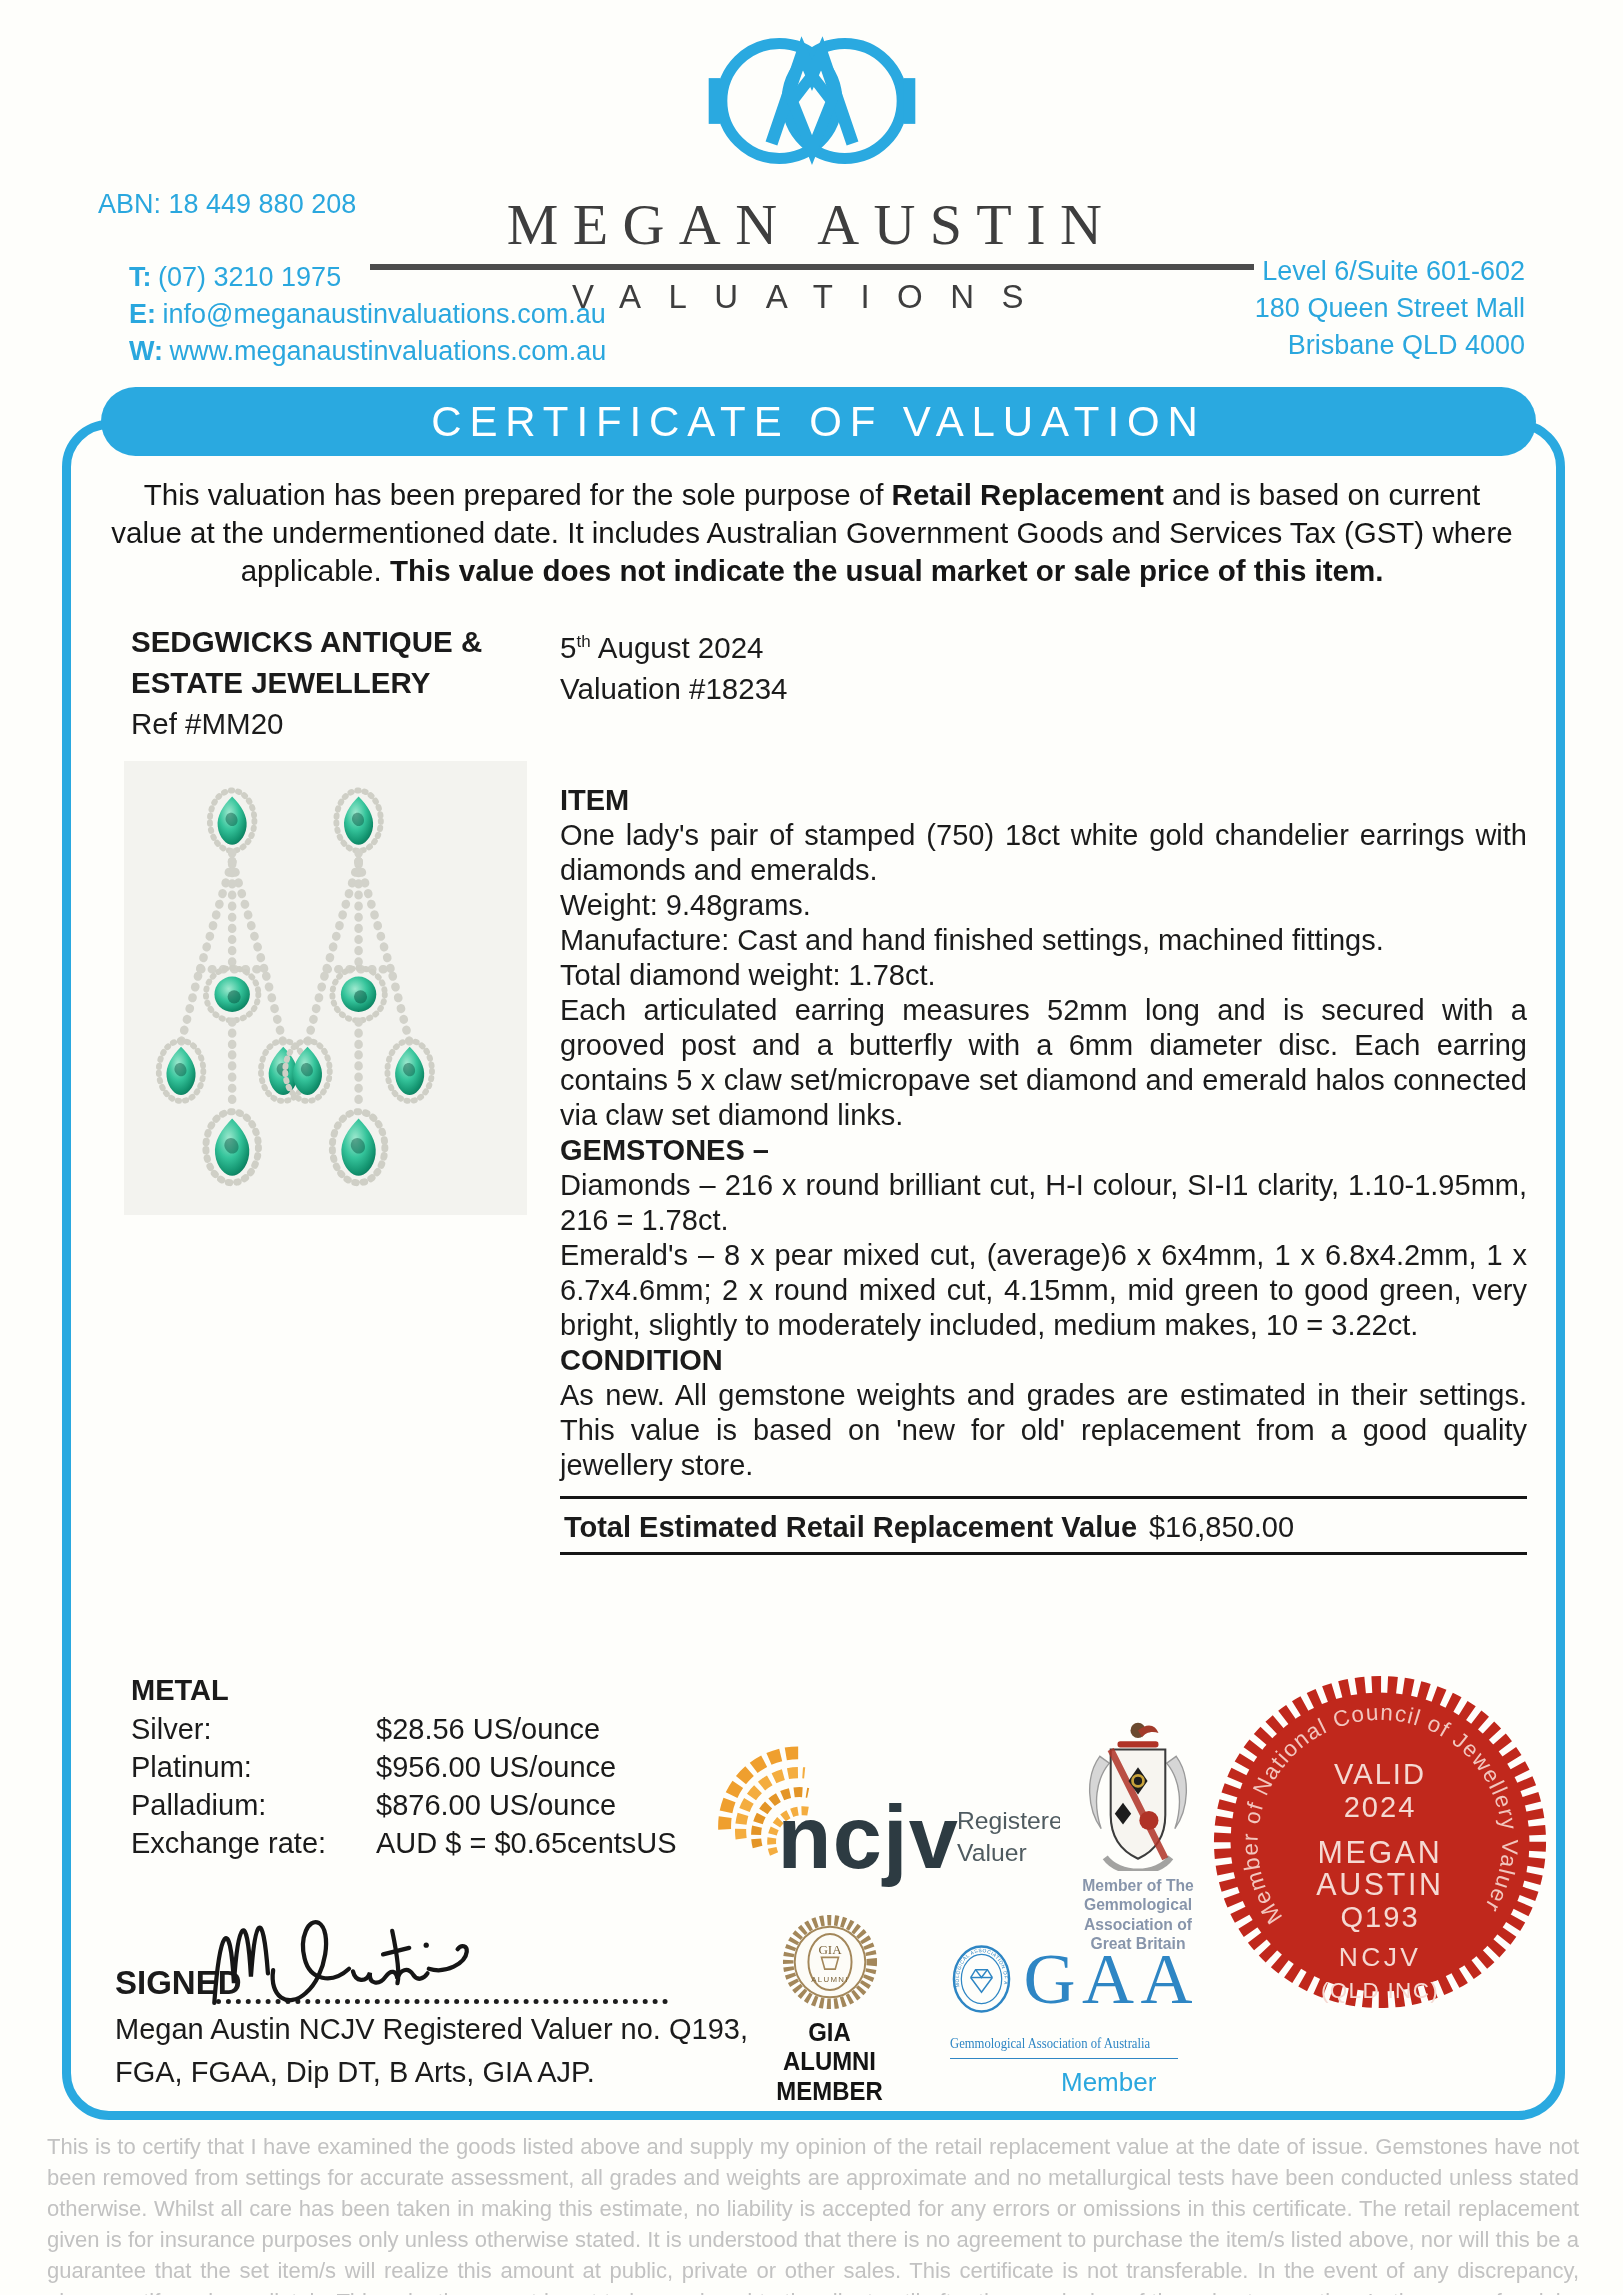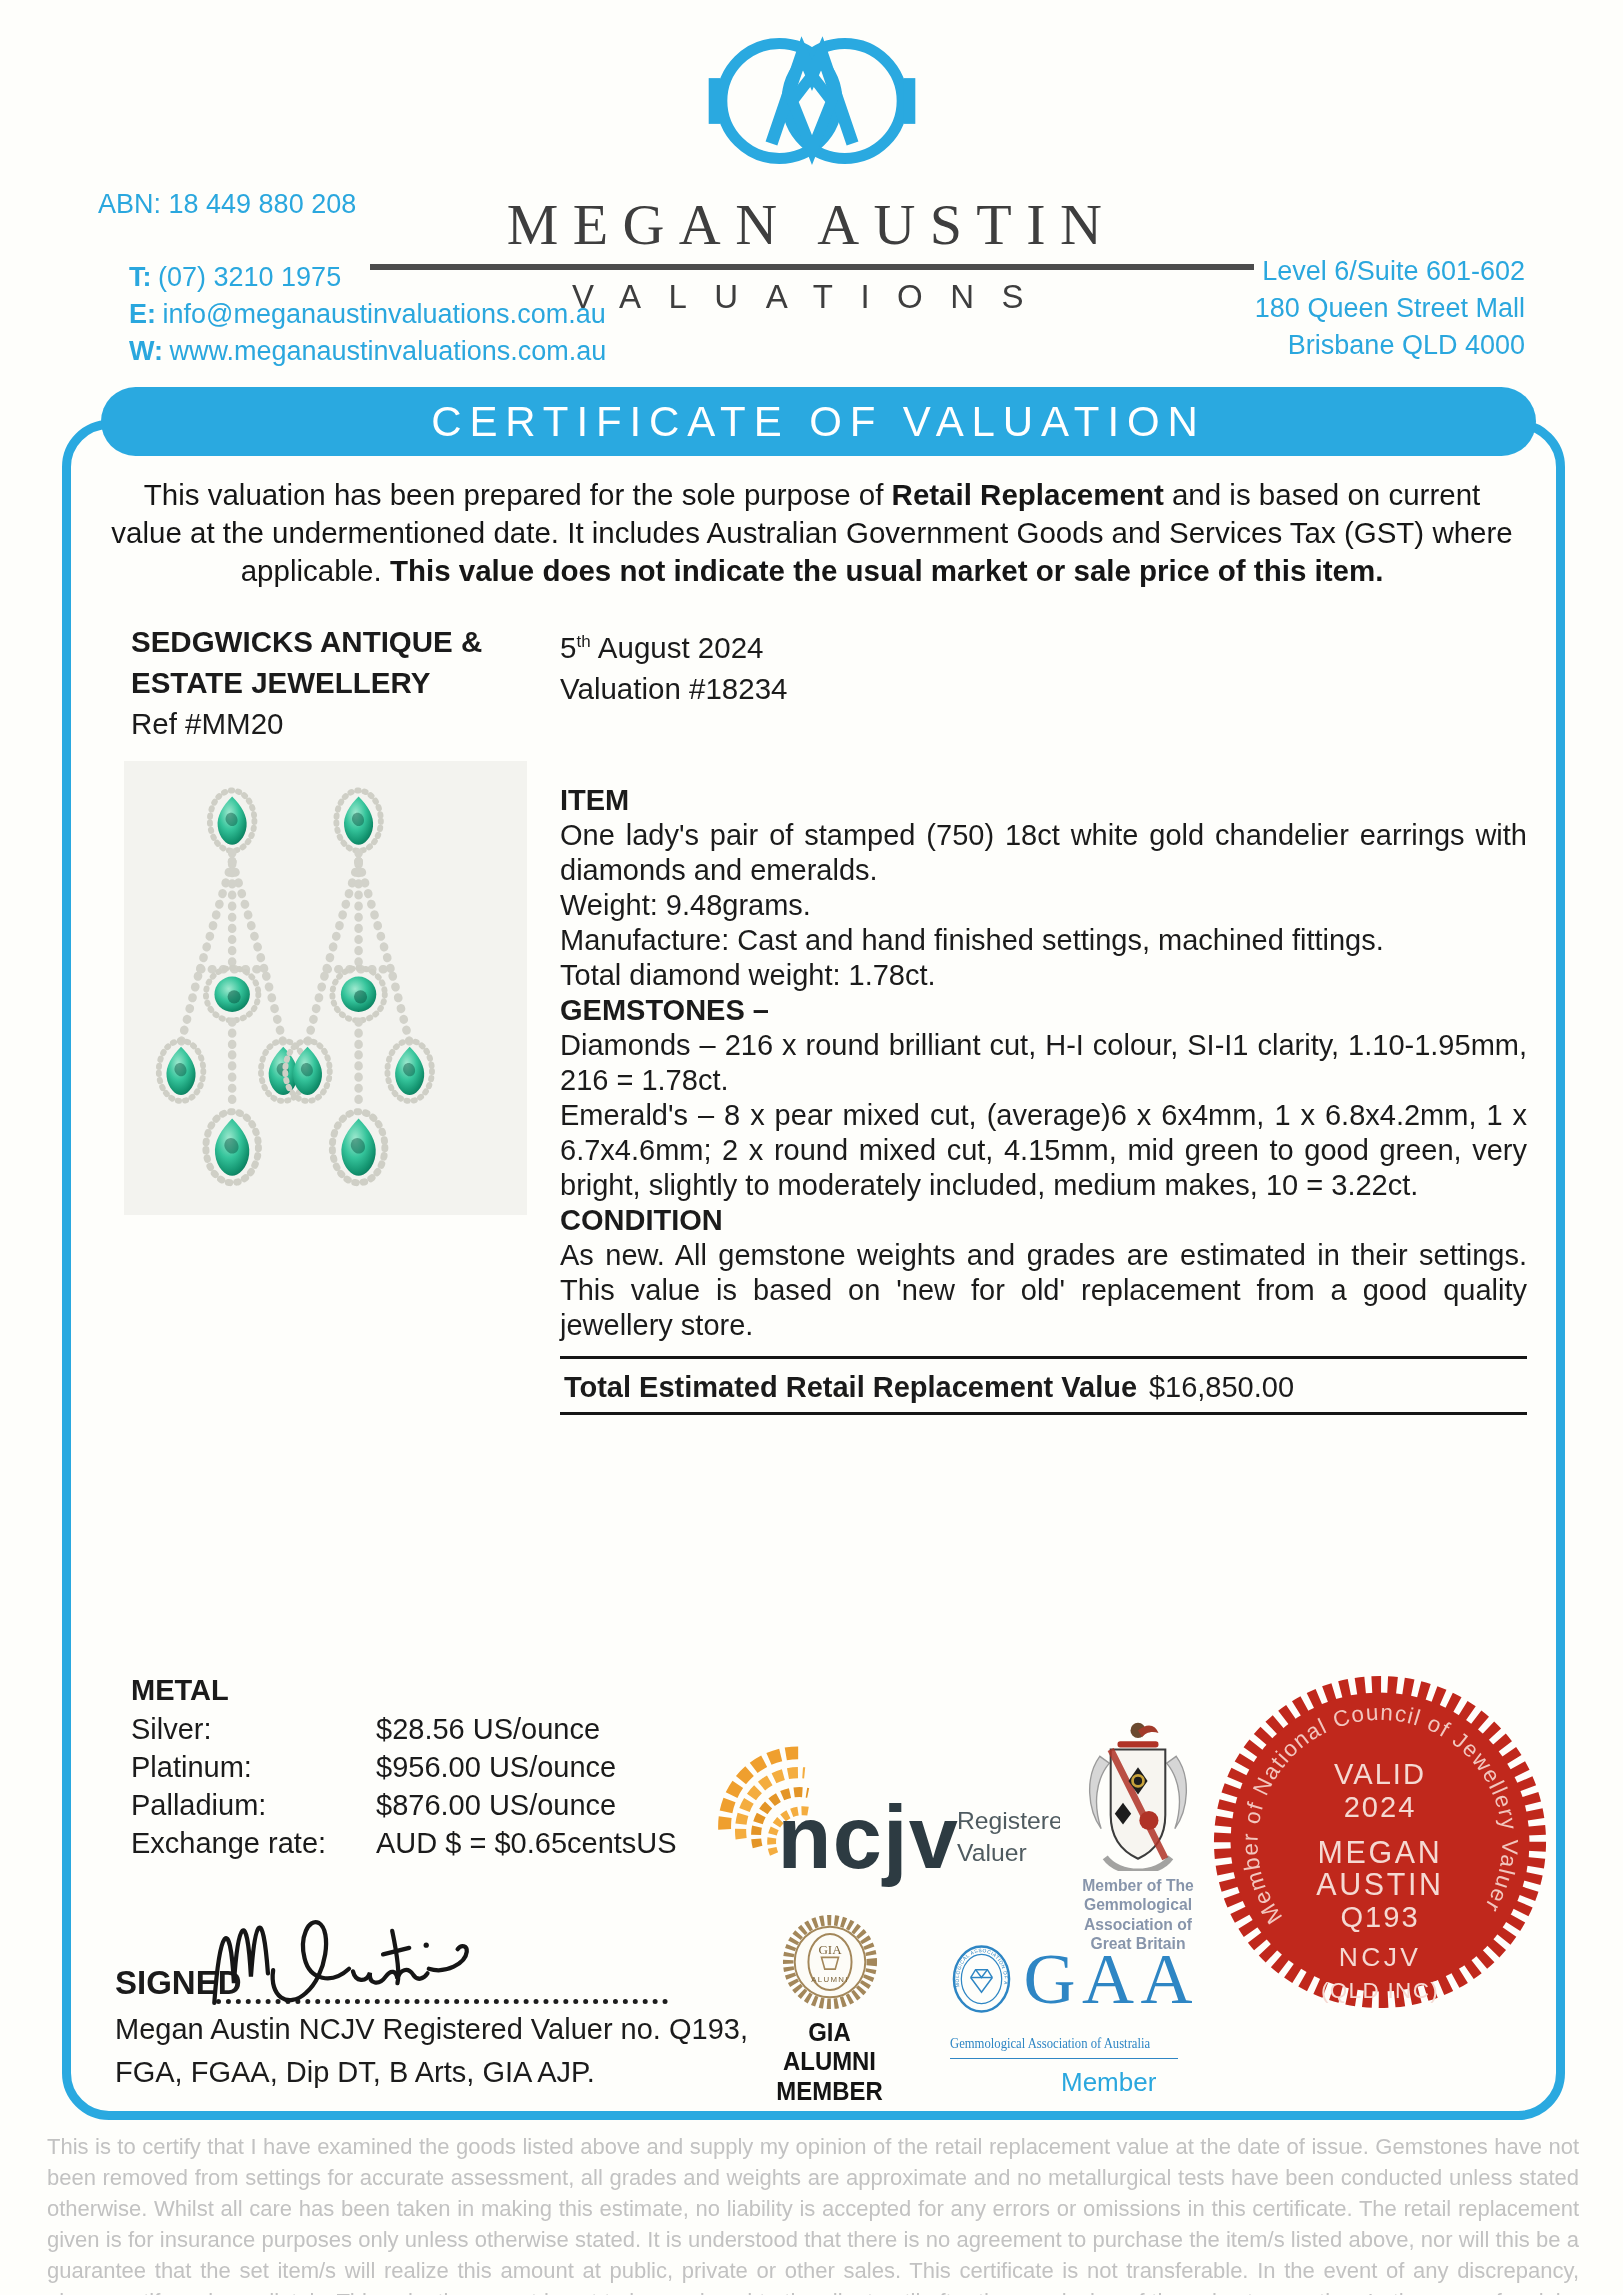--- a/index.html
+++ b/index.html
@@ -158,20 +158,21 @@
     <use href="#earring" x="165" y="18"></use>
     <use href="#earring" x="358" y="18"></use>
   </svg>
 
   <div class="abs doc">
     <h3>ITEM</h3>
     <p>One lady's pair of stamped (750) 18ct white gold chandelier earrings with diamonds and emeralds.</p>
     <p>Weight: 9.48grams.</p>
     <p>Manufacture: Cast and hand finished settings, machined fittings.</p>
     <p>Total diamond weight: 1.78ct.</p>
+    <p>Each articulated earring measures 52mm long and is secured with a grooved post and a butterfly with a 6mm diameter disc. Each earring contains 5 x claw set/micropave set diamond and emerald halos connected via claw set diamond links.</p>
 
     <h3 class="gem-head">GEMSTONES –</h3>
     <p>Diamonds – 216 x round brilliant cut, H-I colour, SI-I1 clarity, 1.10-1.95mm, 216 = 1.78ct.</p>
     <p>Emerald's – 8 x pear mixed cut, (average)6 x 6x4mm, 1 x 6.8x4.2mm, 1 x 6.7x4.6mm; 2 x round mixed cut, 4.15mm, mid green to good green, very bright, slightly to moderately included, medium makes, 10 = 3.22ct.</p>
 
     <h3 class="cond-head">CONDITION</h3>
     <p>As new. All gemstone weights and grades are estimated in their settings. This value is based on 'new for old' replacement from a good quality jewellery store.</p>
 
     <div class="total-row">
       <span class="lbl">Total Estimated Retail Replacement Value</span>

